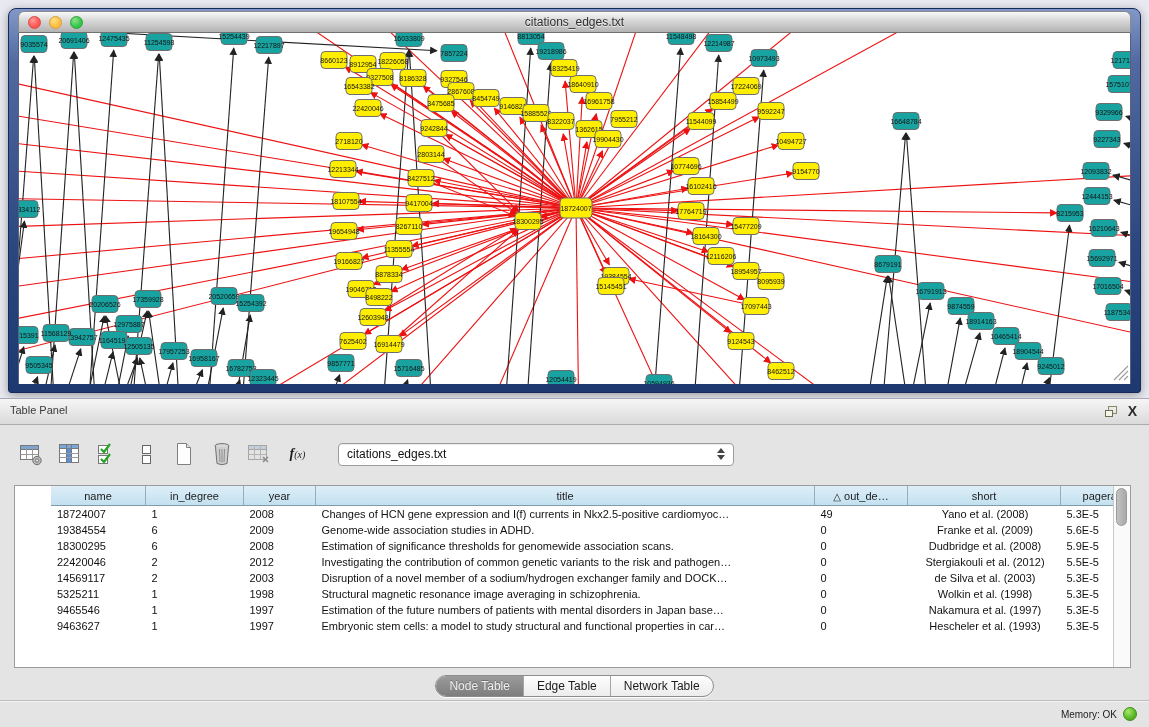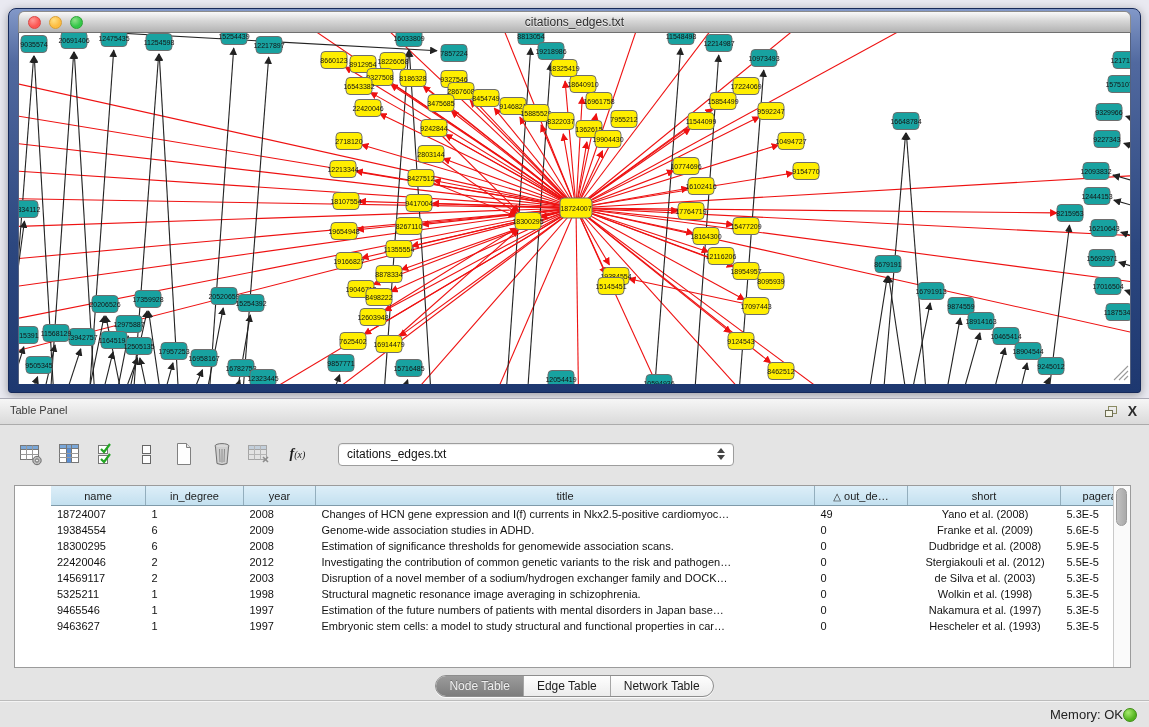--- a/index.html
+++ b/index.html
@@ -121,22 +121,22 @@
   .segment:last-child{border-right:none;}
   .segment.active{
     background:linear-gradient(#9b9b9b,#7d7d7d);color:#efefef;text-shadow:0 -1px 0 rgba(0,0,0,.25);
   }
   
   .status-bar{
     position:absolute;left:0;top:301px;width:100%;height:28px;
     border-top:1px solid #bcbcbc;box-shadow:inset 0 1px 0 #f4f4f4;
   }
   .memory{
-    position:absolute;right:12px;top:6px;display:flex;align-items:center;
-    font-size:13px;color:#222;
+    position:absolute;right:12px;top:6px;display:flex;align-items:center;gap:6px;
+    font-size:10px;color:#222;
   }
   .mem-dot{
     width:14px;height:14px;border-radius:50%;
     background:radial-gradient(circle at 35% 30%,#a5e96c,#53b31e 65%);
     border:1px solid #3f8c14;box-sizing:border-box;
   }
 </style>
 </head>
 <body>
 

